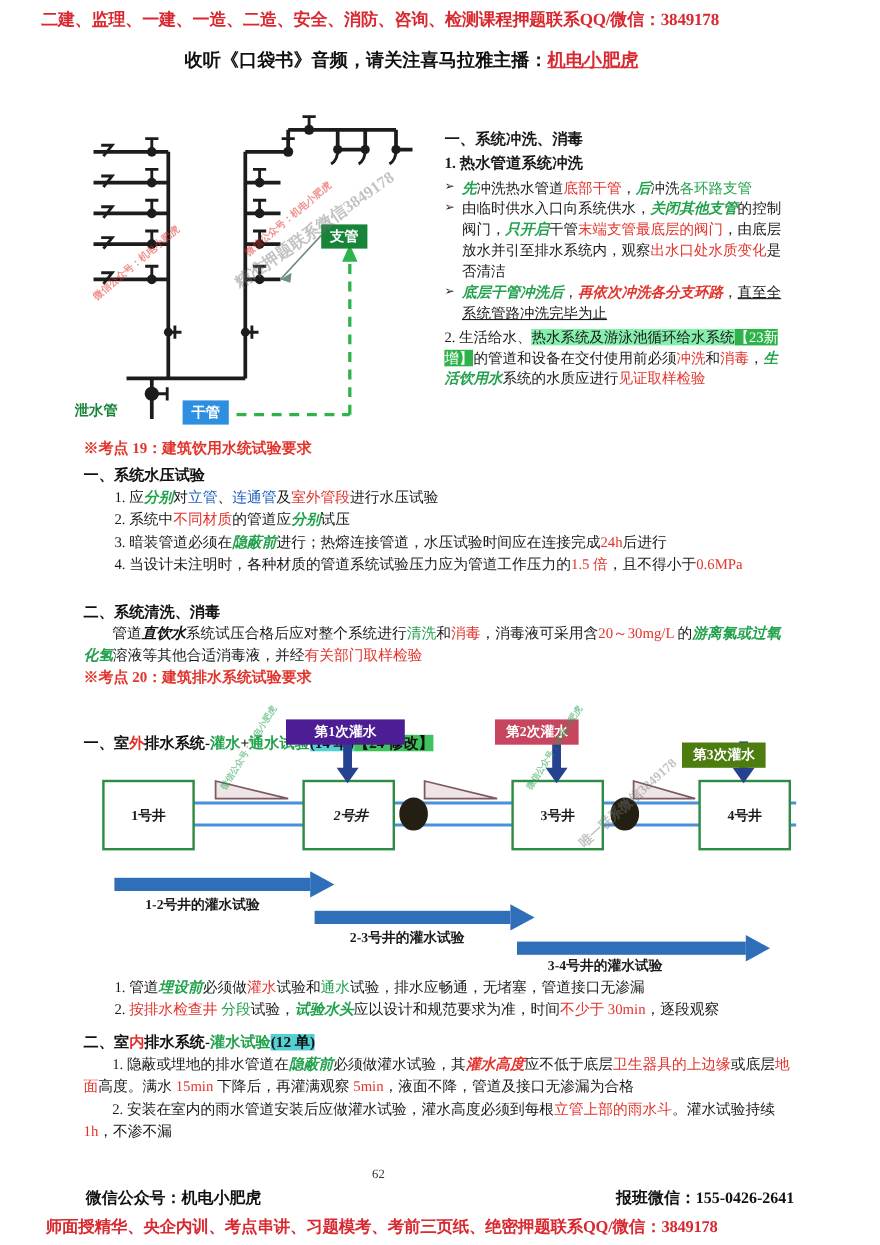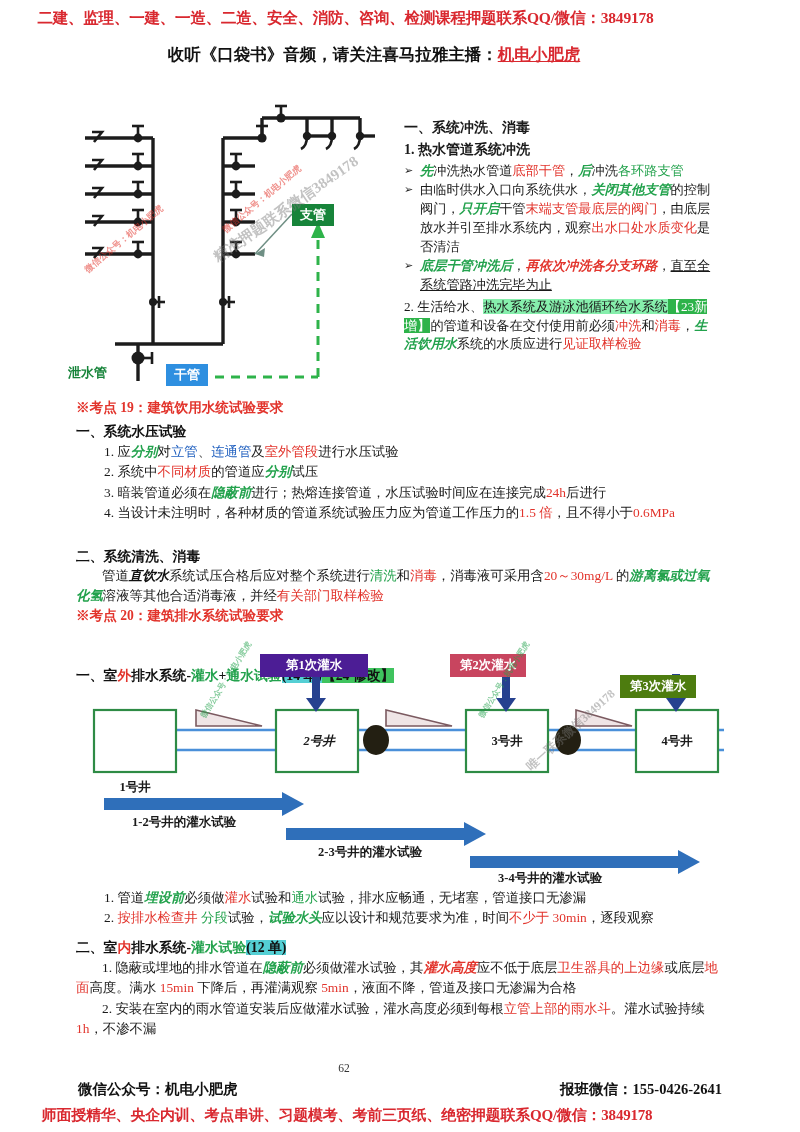--- a/index.html
+++ b/index.html
@@ -381,21 +381,21 @@
       <g fill="#26418f">
         <rect x="236" y="22" width="8" height="26"></rect>
         <polygon points="230,46 250,46 240,60"></polygon>
         <rect x="426" y="22" width="8" height="26"></rect>
         <polygon points="420,46 440,46 430,60"></polygon>
         <rect x="596" y="22" width="8" height="26"></rect>
         <polygon points="590,46 610,46 600,60"></polygon>
       </g>
     </svg>
     
-    <div style="position:absolute; left:18px; top:58px; width:82px; height:62px; display:flex; align-items:center; justify-content:center; font-size:12.5px; font-weight:bold;margin-top:46px;">1号井</div>
+    <div style="position:absolute; left:18px; top:58px; width:82px; height:62px; display:flex; align-items:center; justify-content:center; font-size:12.5px; font-weight:bold;">1号井</div>
     <div style="position:absolute; left:202px; top:58px; width:82px; height:62px; display:flex; align-items:center; justify-content:center; font-size:12.5px; font-weight:bold;font-style:italic;">2号井</div>
     <div style="position:absolute; left:390px; top:58px; width:82px; height:62px; display:flex; align-items:center; justify-content:center; font-size:12.5px; font-weight:bold;">3号井</div>
     <div style="position:absolute; left:560px; top:58px; width:82px; height:62px; display:flex; align-items:center; justify-content:center; font-size:12.5px; font-weight:bold;">4号井</div>
     
     <div style="position:absolute; left:184px; top:2px; background:#4c1d95; color:#fff; font-size:12.5px; font-weight:bold; padding:3px 26px;">第1次灌水</div>
     <div style="position:absolute; left:374px; top:2px; background:#c8455f; color:#fff; font-size:12.5px; font-weight:bold; padding:3px 10px;">第2次灌水</div>
     <div style="position:absolute; left:544px; top:2px; background:#4d7c0f; color:#fff; font-size:12.5px; font-weight:bold; padding:3px 10px;margin-top:21px;">第3次灌水</div>
     
     <div class="wm-green" style="left:122px; top:62px; transform:rotate(-58deg);">微信公众号：机电小肥虎</div>
     <div class="wm-green" style="left:400px; top:62px; transform:rotate(-58deg);">微信公众号：机电小肥虎</div>

